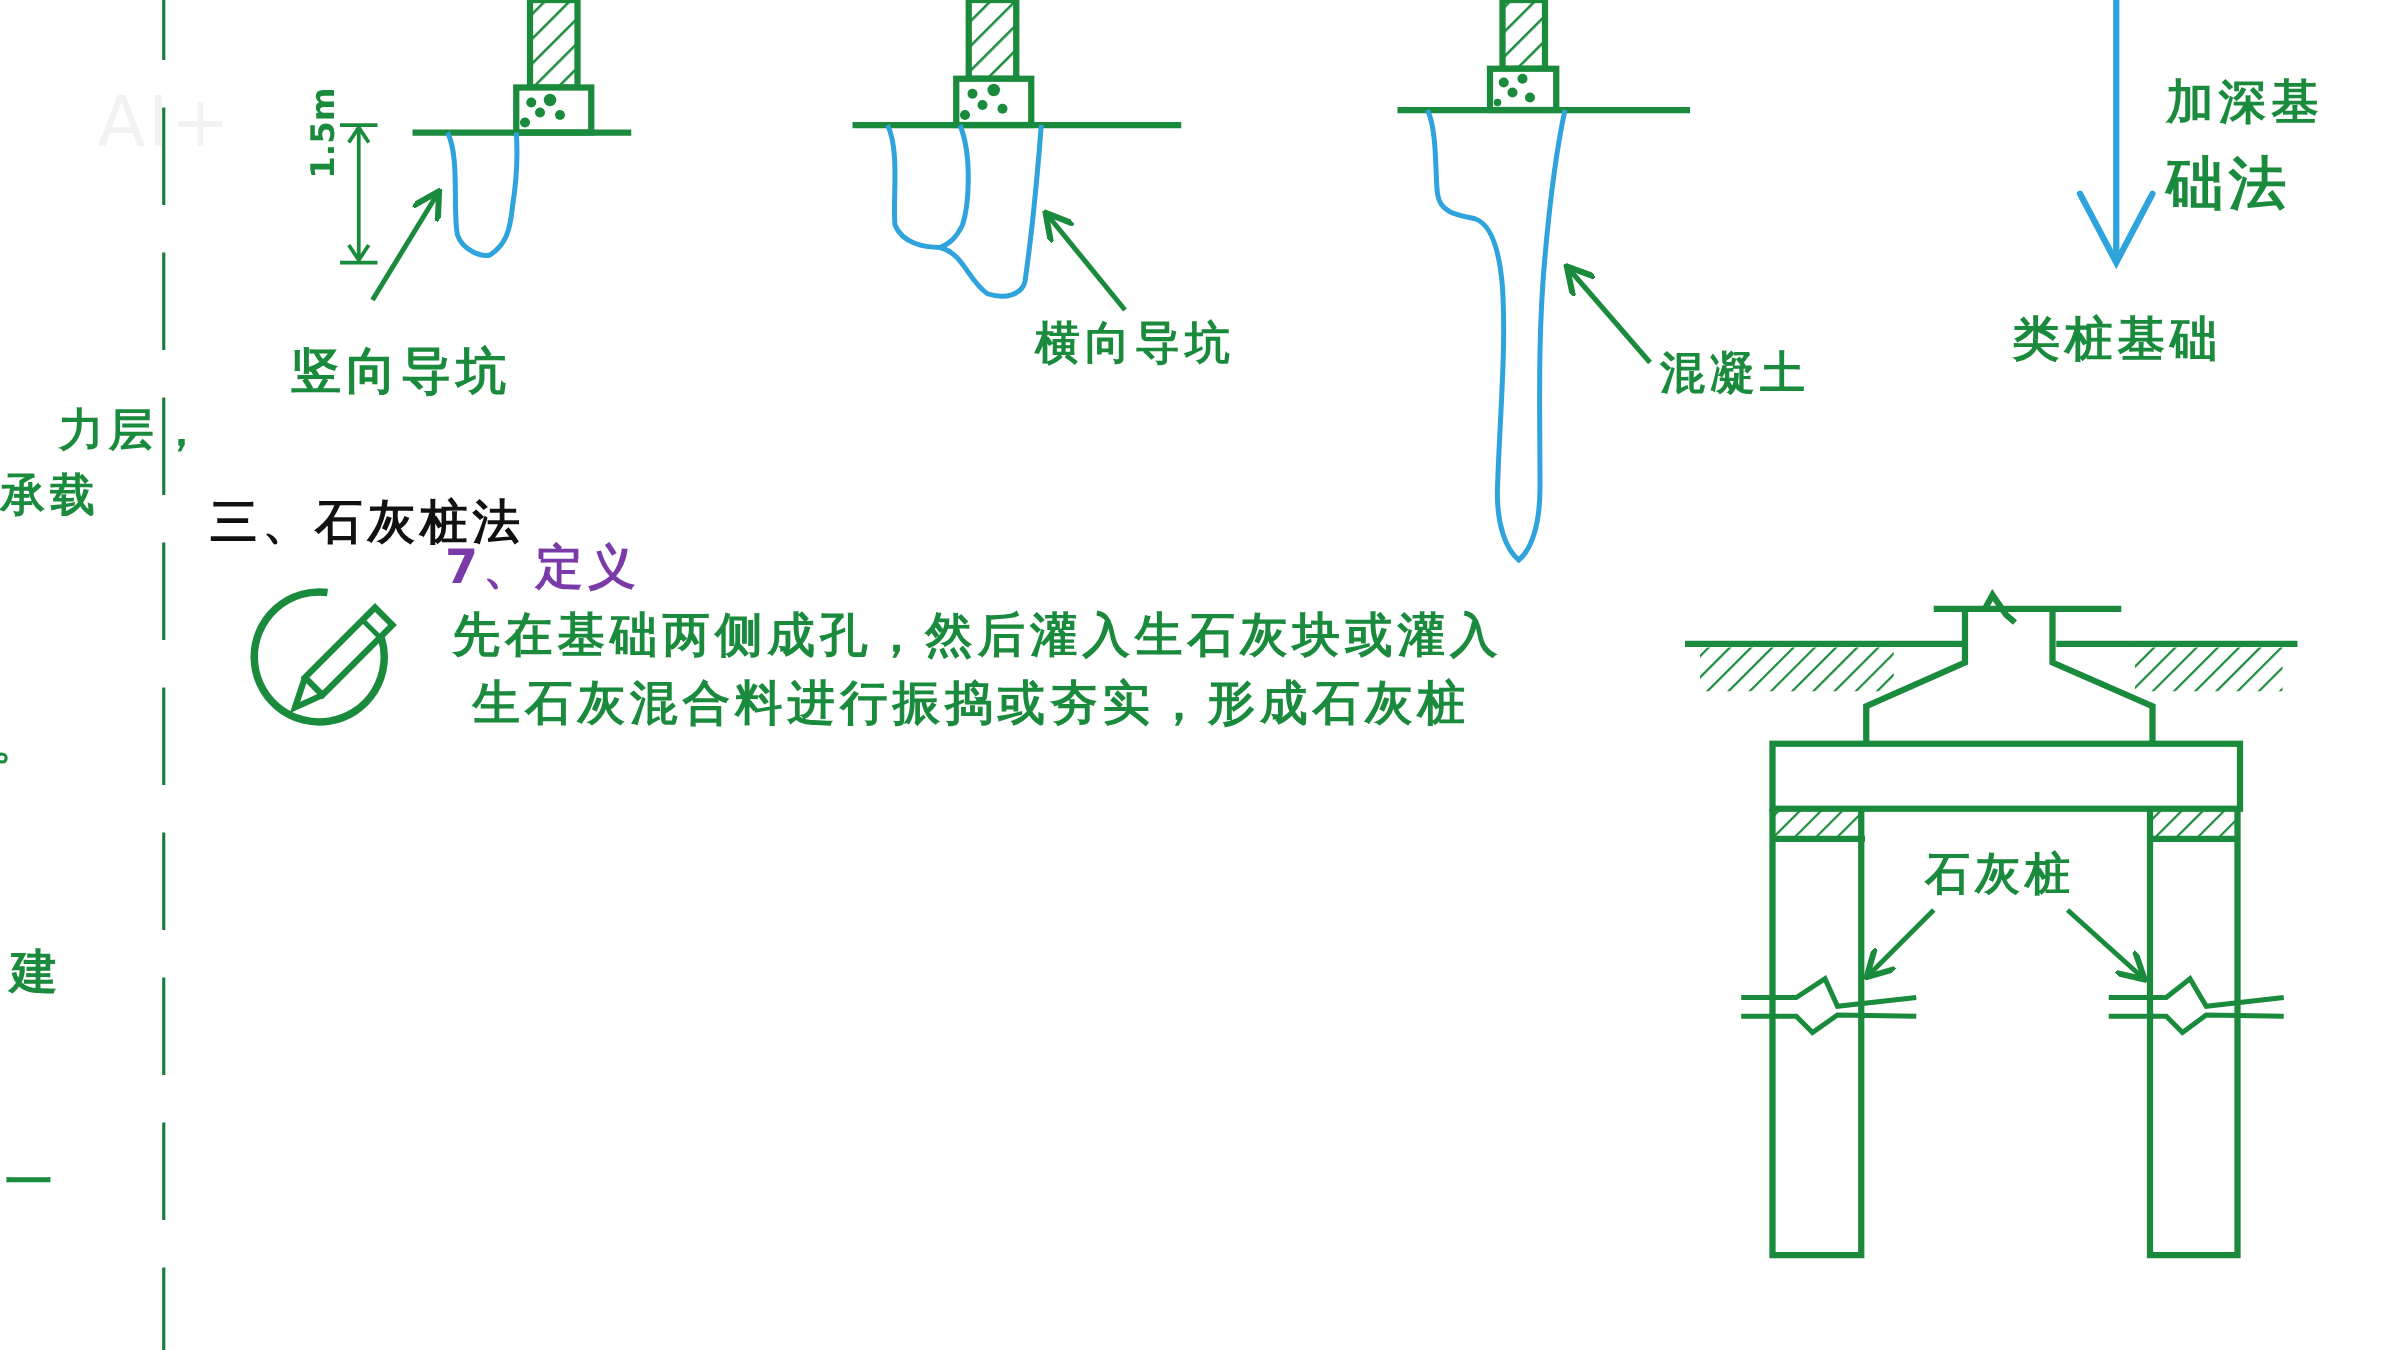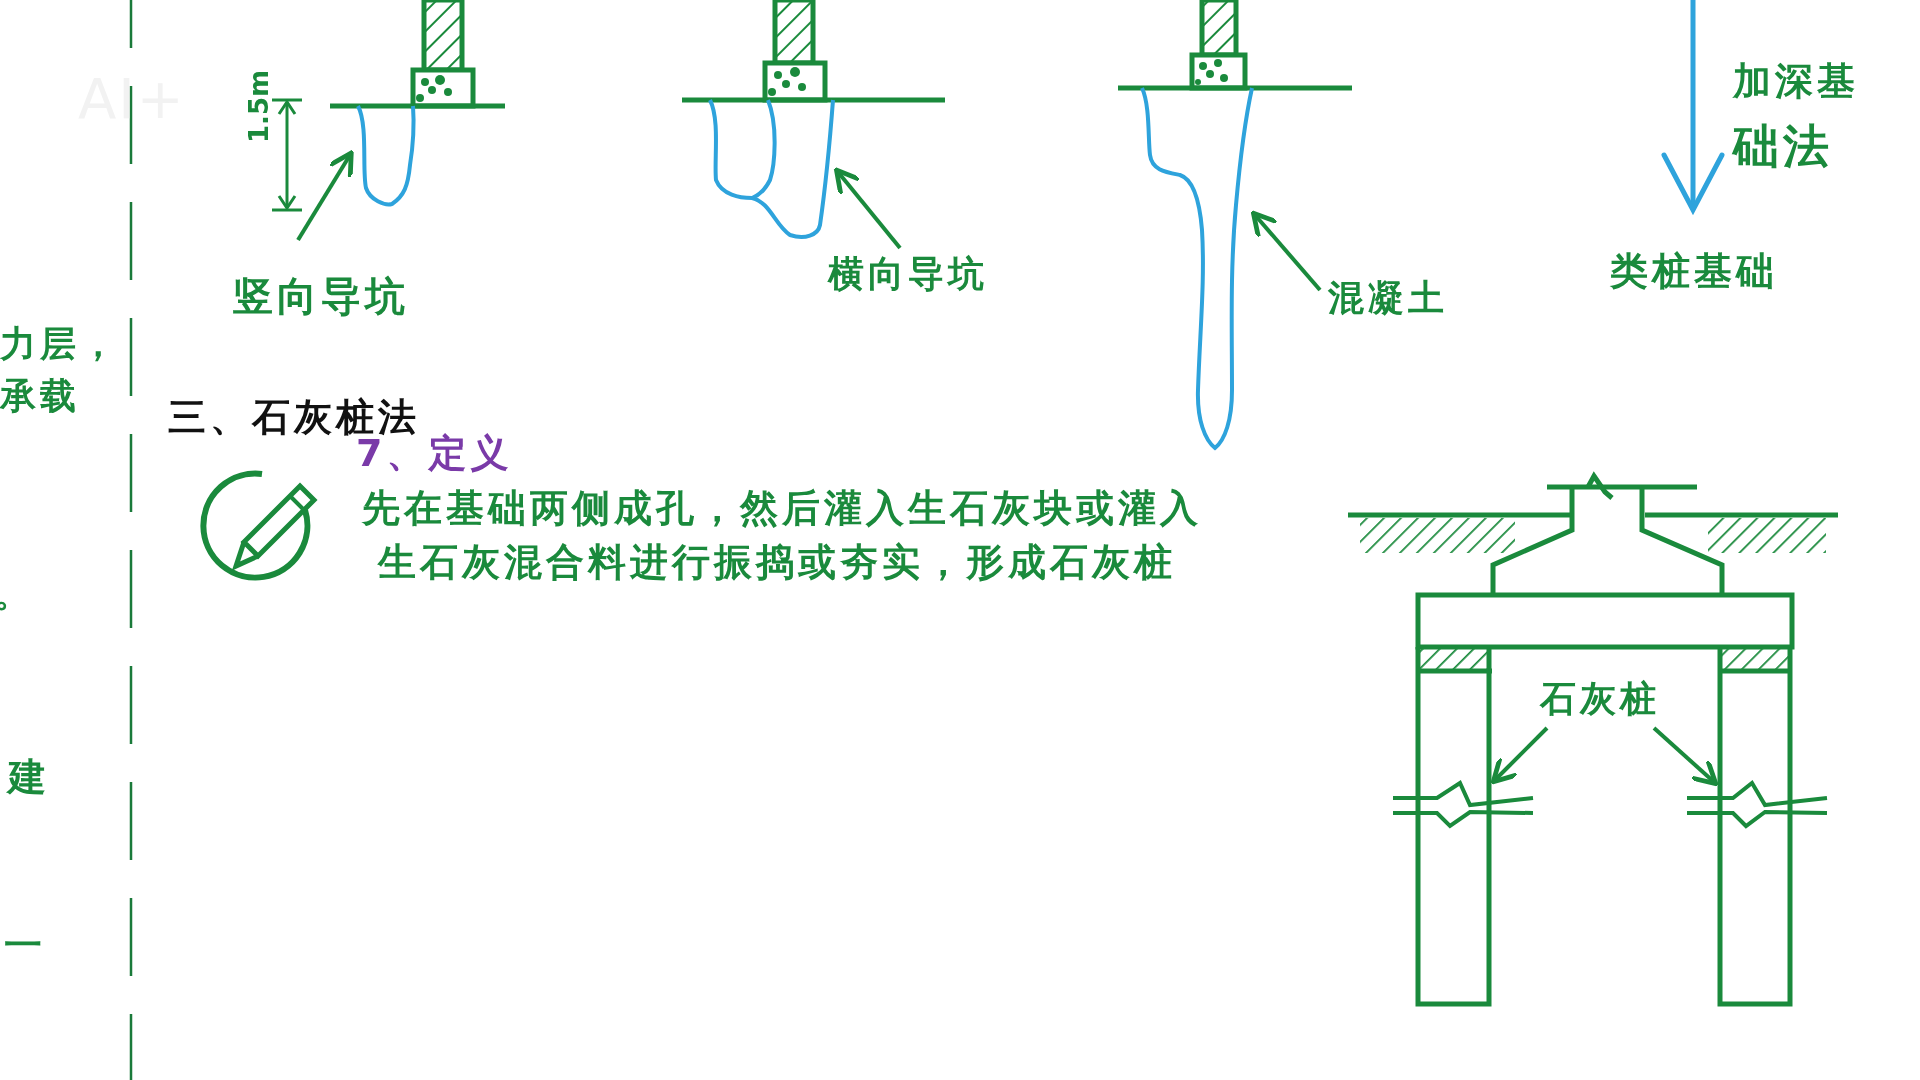--- a/index.html
+++ b/index.html
@@ -124,21 +124,21 @@
   <g stroke="#1a8a3c" stroke-width="6" fill="none">
     <path d="M305,510 A52,52 0 1 1 262,474"></path>
     <path d="M244,542 L300,486 L314,500 L258,556 Z" stroke-width="5"></path>
     <path d="M244,542 L236,566 L258,556" stroke-width="5"></path>
     <line x1="290" y1="496" x2="304" y2="510" stroke-width="4"></line>
   </g>
 </svg>
 
 <div class="abs watermark" style="left:78px; top:66px;">AI+</div>
 
-<div class="abs hand green" style="left:0px; top:320px; font-size:36px;">力层，</div>
+<div class="abs hand green" style="left:0px; top:320px; font-size:36px;padding-left:47px;">力层，</div>
 <div class="abs hand green" style="left:0px; top:372px; font-size:36px;">承载</div>
 <div class="abs hand green" style="left:-6px; top:570px; font-size:36px;">。</div>
 <div class="abs hand green" style="left:8px; top:752px; font-size:38px;">建</div>
 <div class="abs hand green" style="left:4px; top:920px; font-size:38px;">一</div>
 
 <div class="abs green" style="left:244px; top:143px; font-size:26px; font-weight:bold; transform:rotate(-90deg); transform-origin:left top;">1.5m</div>
 <div class="abs hand green" style="left:233px; top:236px; font-size:40px;margin-top:33px;">竖向导坑</div>
 <div class="abs hand green" style="left:828px; top:250px; font-size:36px;">横向导坑</div>
 <div class="abs hand green" style="left:1328px; top:274px; font-size:36px;">混凝土</div>
 <div class="abs hand green" style="left:1733px; top:56px; font-size:38px;">加深基</div>

